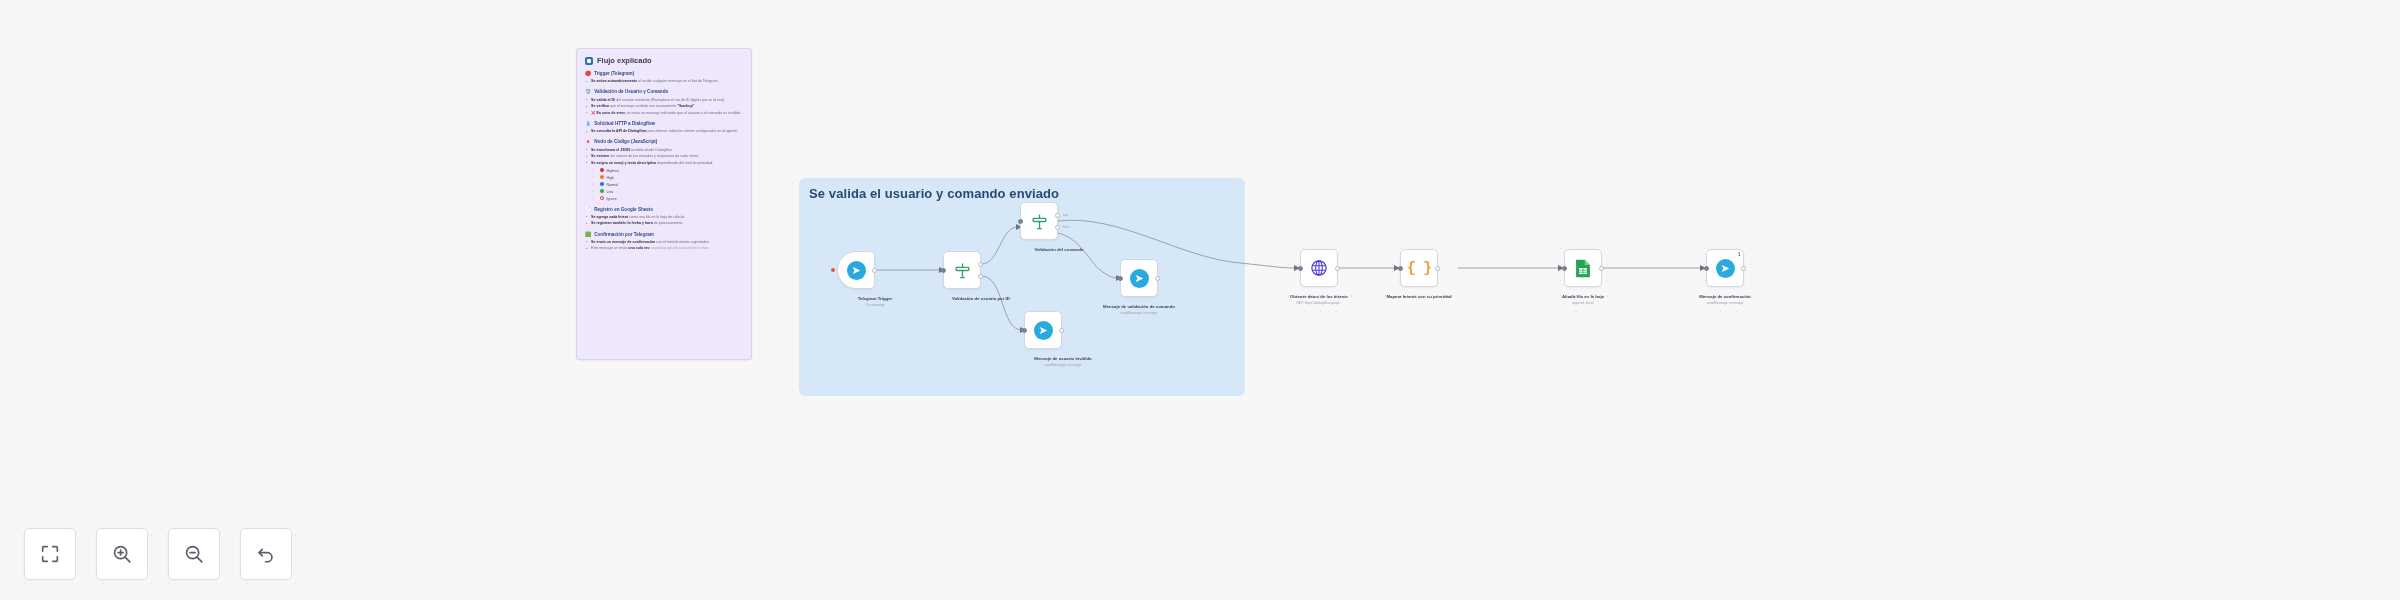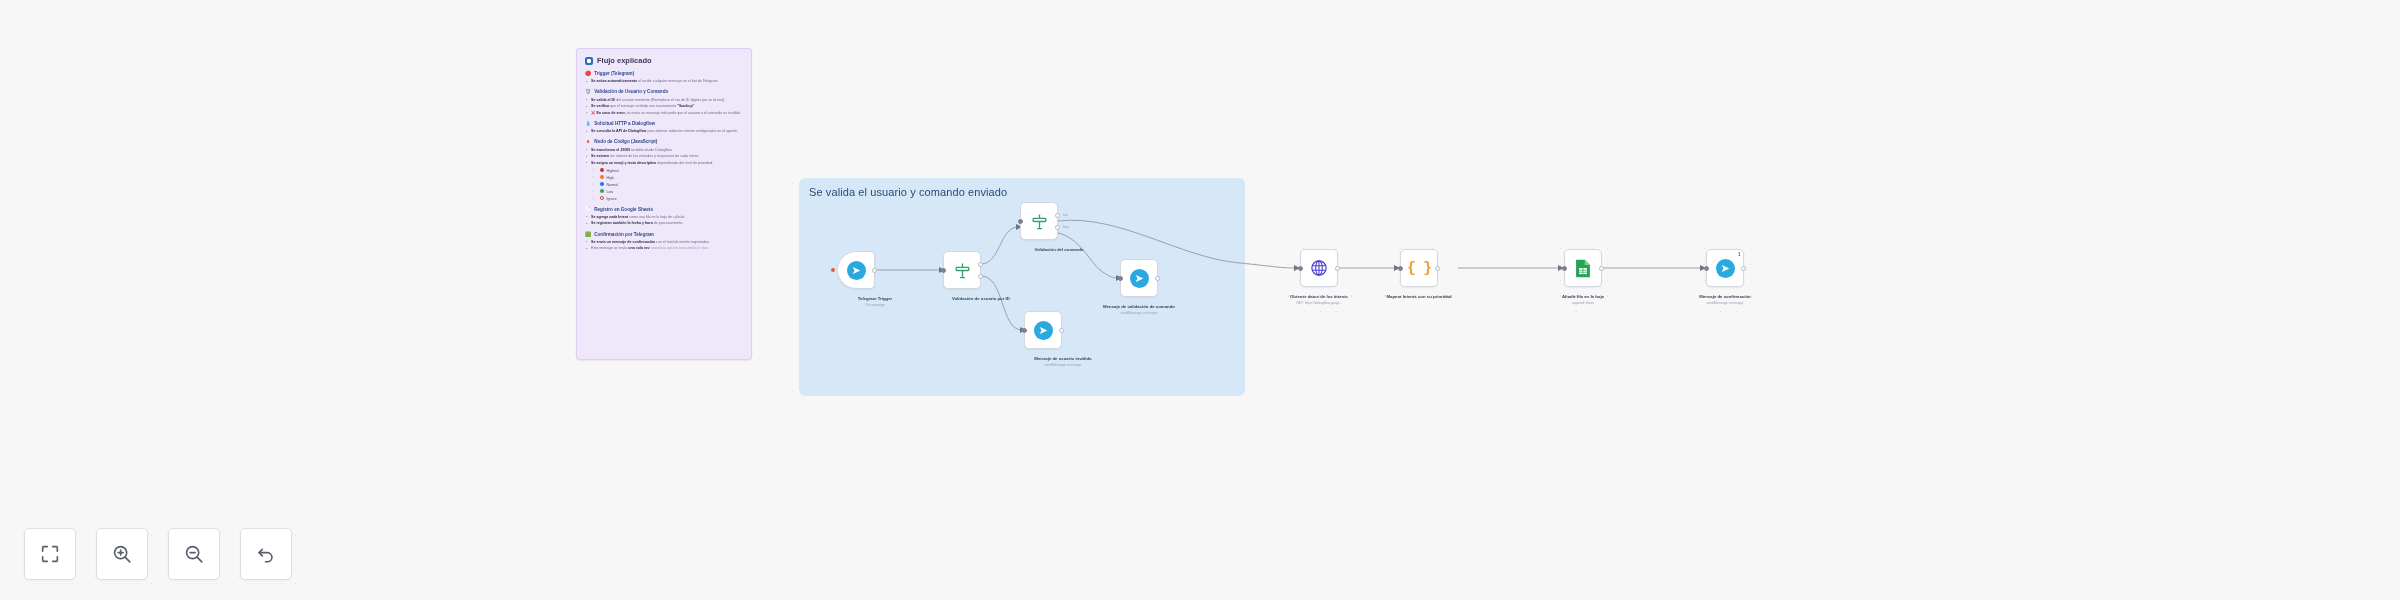--- a/index.html
+++ b/index.html
@@ -75,21 +75,21 @@
     display: inline-block; width: 4px; height: 4px; border-radius: 50%;
     margin-right: 2.5px; vertical-align: -0.5px;
   }
 
   
   .group {
     position: absolute; border-radius: 6px;
   }
   .group-label {
     position: absolute; left: 10px; top: 7px;
-    font-size: 11px; font-weight: normal; line-height: 1.35;
+    font-size: 13px; font-weight: bold; line-height: 1.35;
     letter-spacing: .1px;
   }
   #grp-blue  { left: 799px; top: 178px; width: 446px; height: 218px;
                background: #d6e8f7; }
   #grp-blue  .group-label { color: #2a4a74; width: 400px; }
   #grp-cream { left: 1265px; top: 220px; width: 226px; height: 126px;
                background: #fdf3d7; }
   #grp-cream .group-label { color: #8a6a18; width: 200px; }
   #grp-green { left: 1535px; top: 220px; width: 290px; height: 126px;
                background: #d6f0dd; }

